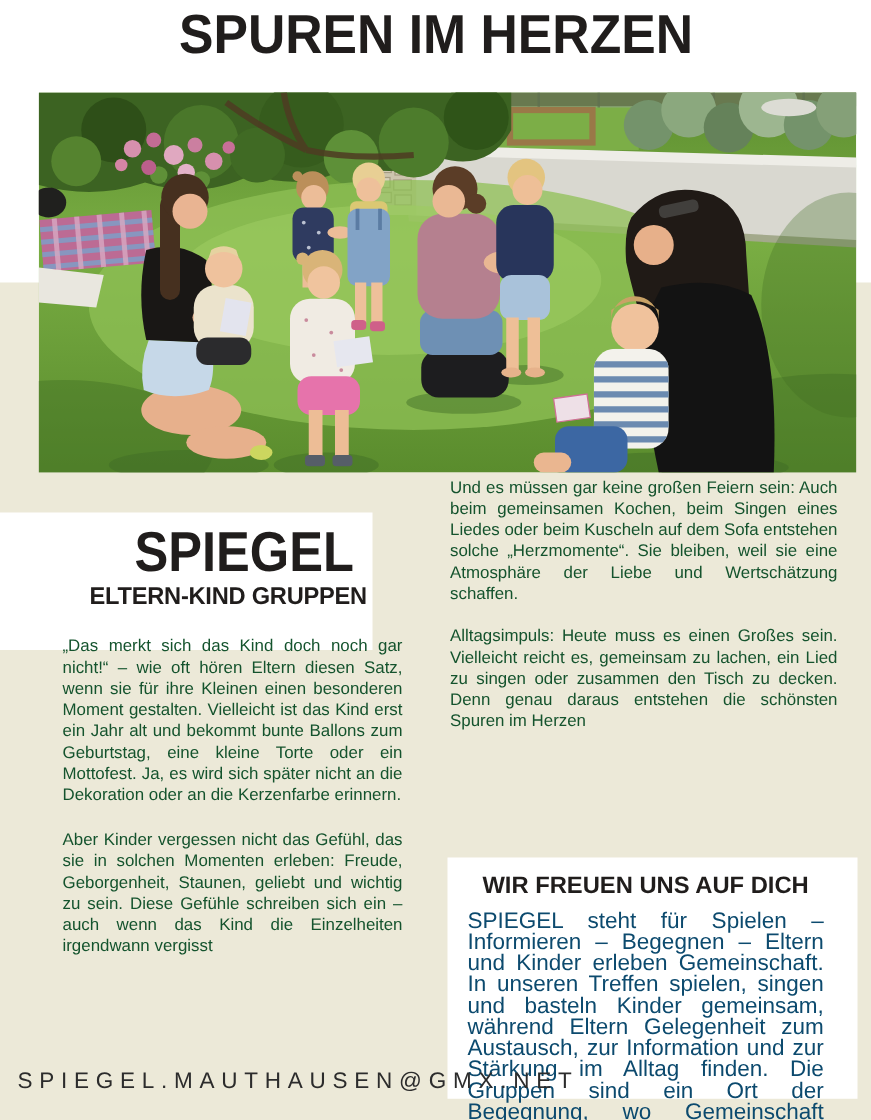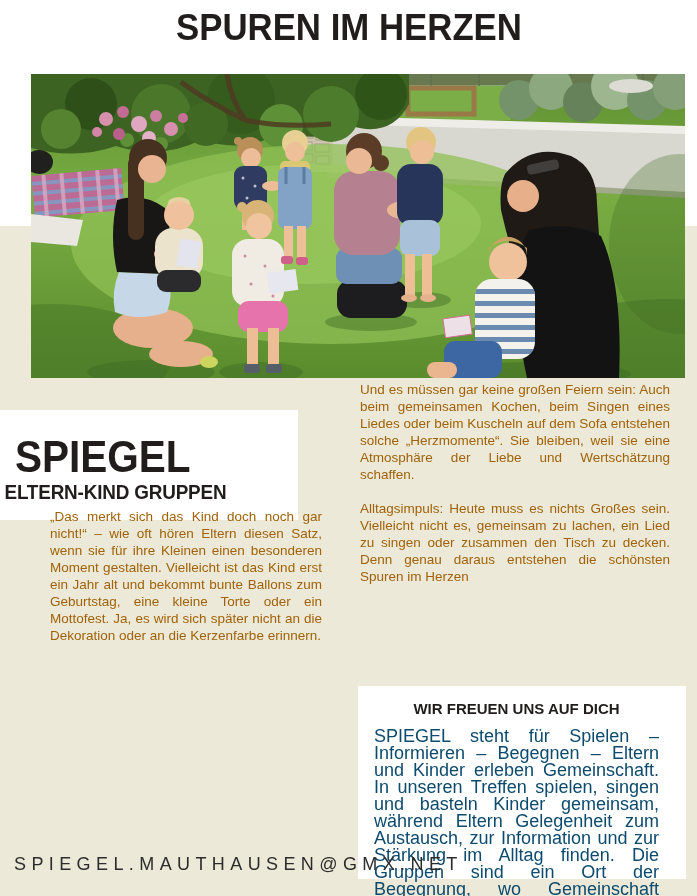--- a/index.html
+++ b/index.html
@@ -4,42 +4,42 @@
 <title>Spuren im Herzen</title>
 <style>
   html,body{margin:0;padding:0;background:#ffffff;}
   .page{
     position:relative;width:697px;height:896px;background:#ffffff;overflow:hidden;
     font-family:"Liberation Sans","DejaVu Sans",sans-serif;
   }
   .cream{position:absolute;left:0;top:226px;width:697px;height:670px;background:#ece9d8;}
   .title{
     position:absolute;left:0;top:2px;width:697px;margin:0;text-align:center;
-    font-size:37px;line-height:52px;font-weight:700;color:#201d1c;
+    font-size:44px;line-height:52px;font-weight:700;color:#201d1c;
   }
   .title span{display:inline-block;transform:scaleX(0.94);transform-origin:center;white-space:nowrap;}
   .photo{position:absolute;left:31px;top:74px;width:654px;height:304px;}
   .photo svg{display:block;}
   .spiegel-box{
     position:absolute;left:0;top:410px;width:298px;height:110px;background:#ffffff;
-    text-align:left;padding-top:24px;box-sizing:border-box;
+    text-align:right;padding-top:9px;box-sizing:border-box;
   }
   .spiegel{font-size:45px;line-height:46px;font-weight:700;color:#201d1c;transform:scaleX(0.9);transform-origin:center;white-space:nowrap;}
   .spiegel-sub{font-size:19.5px;line-height:25px;font-weight:700;color:#201d1c;letter-spacing:-0.2px;transform:scaleX(0.97);transform-origin:center;white-space:nowrap;}
-  .body-text{font-size:13.5px;line-height:17px;color:#a16207;text-align:justify;}
+  .body-text{font-size:13.5px;line-height:17px;color:#14532d;text-align:justify;}
   .body-text p{margin:0;}
   .left-text{position:absolute;left:50px;top:508px;width:272px;}
   .left-text p{margin-bottom:19px;}
   .right-text{position:absolute;left:360px;top:381px;width:310px;}
   .right-text p{margin-bottom:17px;}
   .welcome-box{
     position:absolute;left:358px;top:686px;width:328px;height:193px;background:#ffffff;
     box-sizing:border-box;padding:13px 27px 0 16px;
   }
-  .welcome-title{text-align:center;font-weight:700;font-size:15px;line-height:20px;color:#201d1c;margin:0 0 9px 0;}
+  .welcome-title{text-align:center;font-weight:700;font-size:19px;line-height:20px;color:#201d1c;margin:0 0 9px 0;}
   .welcome-body{font-size:18px;line-height:17px;color:#0c4a6e;text-align:justify;margin:0;}
   .email{position:absolute;left:14px;top:856px;font-size:18px;line-height:16px;letter-spacing:5.4px;color:#2c2c2c;white-space:nowrap;}
 </style>
 </head>
 <body>
 
 <div class="page">
 
   <div class="cream"></div>
 
@@ -270,25 +270,26 @@
     </svg>
   </div>
 
   <div class="spiegel-box">
     <div class="spiegel">SPIEGEL</div>
     <div class="spiegel-sub">ELTERN-KIND GRUPPEN</div>
   </div>
 
   <div class="left-text body-text">
     <p>„Das merkt sich das Kind doch noch gar nicht!“ – wie oft hören Eltern diesen Satz, wenn sie für ihre Kleinen einen besonderen Moment gestalten. Vielleicht ist das Kind erst ein Jahr alt und bekommt bunte Ballons zum Geburtstag, eine kleine Torte oder ein Mottofest. Ja, es wird sich später nicht an die Dekoration oder an die Kerzenfarbe erinnern.</p>
+    <p>Aber Kinder vergessen nicht das Gefühl, das sie in solchen Momenten erleben: Freude, Geborgenheit, Staunen, geliebt und wichtig zu sein. Diese Gefühle schreiben sich ein – auch wenn das Kind die Einzelheiten irgendwann vergisst</p>
   </div>
 
   <div class="right-text body-text">
     <p>Und es müssen gar keine großen Feiern sein: Auch beim gemeinsamen Kochen, beim Singen eines Liedes oder beim Kuscheln auf dem Sofa entstehen solche „Herzmomente“. Sie bleiben, weil sie eine Atmosphäre der Liebe und Wertschätzung schaffen.</p>
-    <p>Alltagsimpuls: Heute muss es nichts Großes sein. Vielleicht nicht es, gemeinsam zu lachen, ein Lied zu singen oder zusammen den Tisch zu decken. Denn genau daraus entstehen die schönsten Spuren im Herzen</p>
+    <p>Alltagsimpuls: Heute muss es einen Großes sein. Vielleicht reicht es, gemeinsam zu lachen, ein Lied zu singen oder zusammen den Tisch zu decken. Denn genau daraus entstehen die schönsten Spuren im Herzen</p>
   </div>
 
   <div class="welcome-box">
     <div class="welcome-title">WIR FREUEN UNS AUF DICH</div>
     <p class="welcome-body">SPIEGEL steht für Spielen – Informieren – Begegnen – Eltern und Kinder erleben Gemeinschaft. In unseren Treffen spielen, singen und basteln Kinder gemeinsam, während Eltern Gelegenheit zum Austausch, zur Information und zur Stärkung im Alltag finden. Die Gruppen sind ein Ort der Begegnung, wo Gemeinschaft entsteht und Familien willkommen sind.</p>
   </div>
 
   <div class="email">SPIEGEL.MAUTHAUSEN@GMX.NET</div>
 
 </div>

